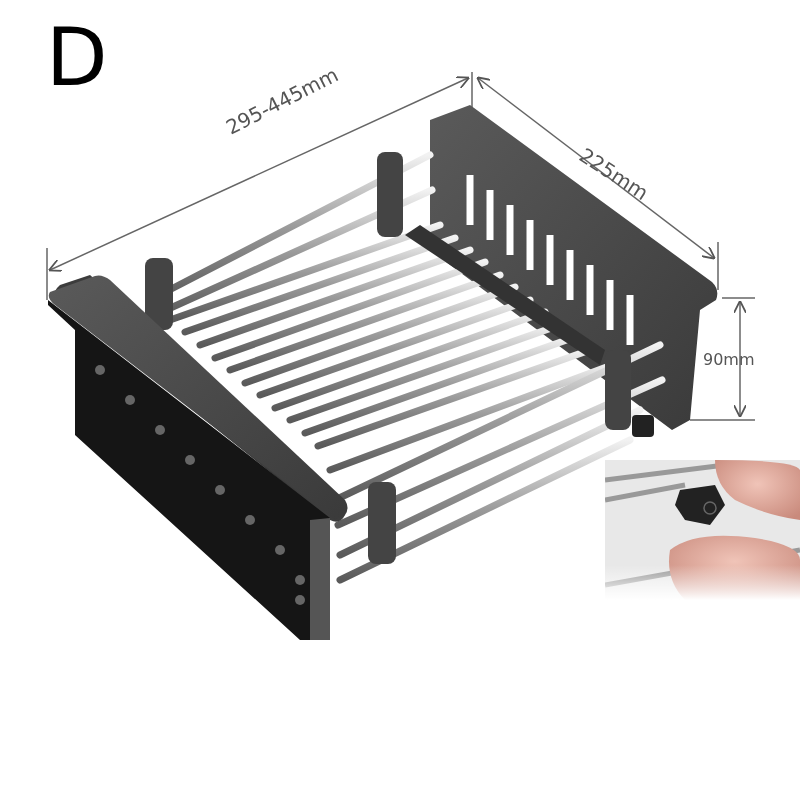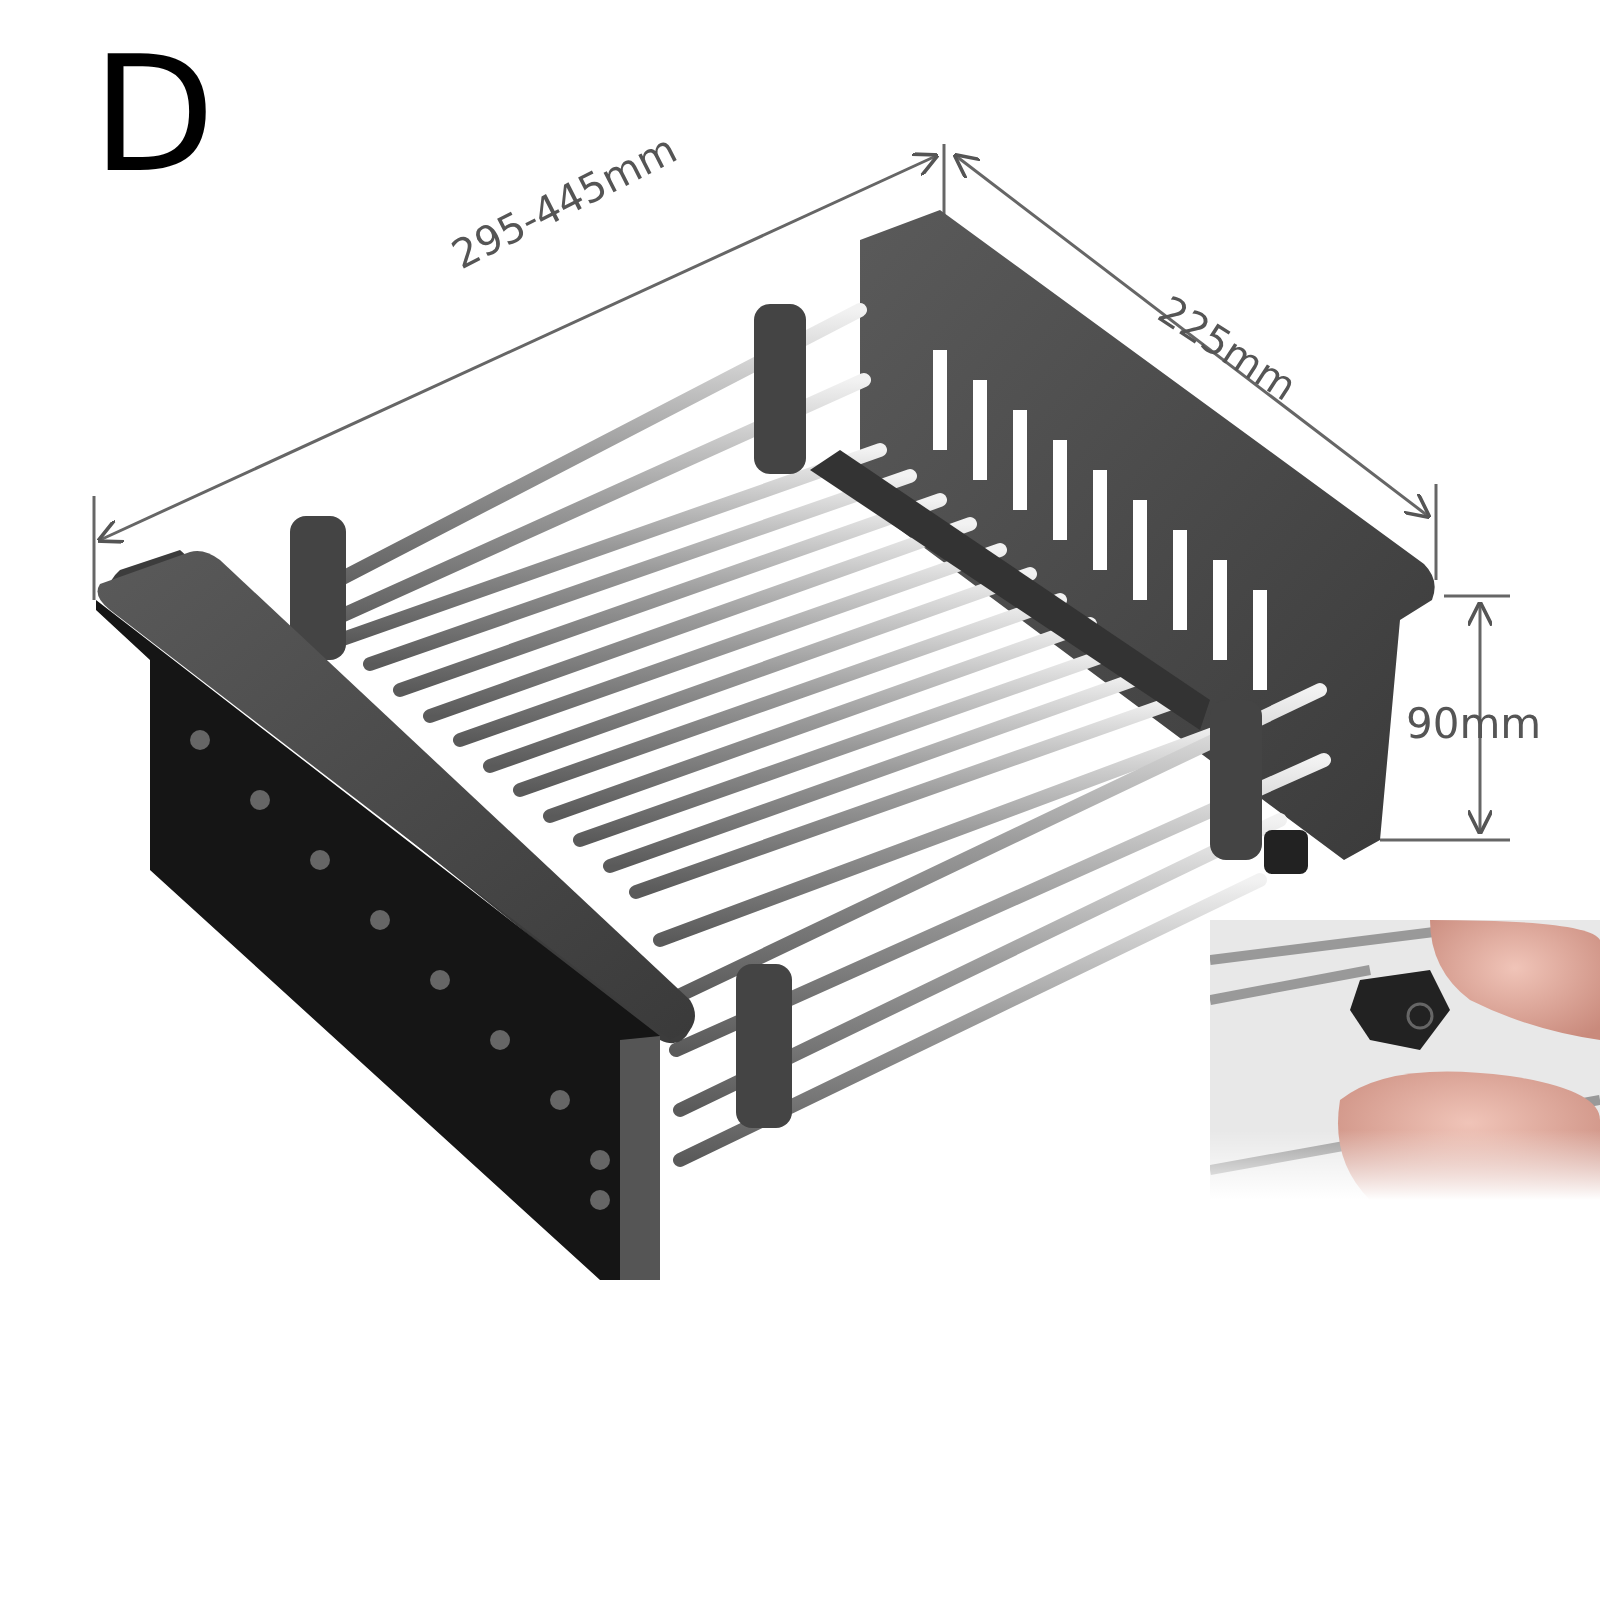--- a/index.html
+++ b/index.html
@@ -1,21 +1,21 @@
 <!DOCTYPE html>
 <html><head>
 <meta charset="utf-8">
 <style>
   html, body { margin:0; padding:0; background:#ffffff; }
   body { width:800px; height:800px; position:relative; overflow:hidden; font-family:"DejaVu Sans", sans-serif; }
   .variant-letter { position:absolute; left:46px; top:18px; font-size:80px; line-height:1; color:#000; font-family:"DejaVu Sans", sans-serif; font-weight:400; }
   .dim-label { position:absolute; color:#555; font-size:20px; font-family:"DejaVu Sans", sans-serif; white-space:nowrap; }
   .dim-length { left:222px; top:118px; transform:rotate(-27deg); transform-origin:left top; }
   .dim-width { left:588px; top:143px; transform:rotate(33deg); transform-origin:left top; }
-  .dim-height { left:703px; top:350px; font-size:21px; }
+  .dim-height { left:703px; top:350px; font-size:16px; }
   svg.scene { position:absolute; left:0; top:0; }
   .inset { position:absolute; left:605px; top:460px; width:195px; height:140px; overflow:hidden; }
 </style>
 </head>
 <body>
 
 <div class="variant-letter">D</div>
 
 <svg class="scene" width="800" height="800" viewBox="0 0 800 800">
   <defs>

